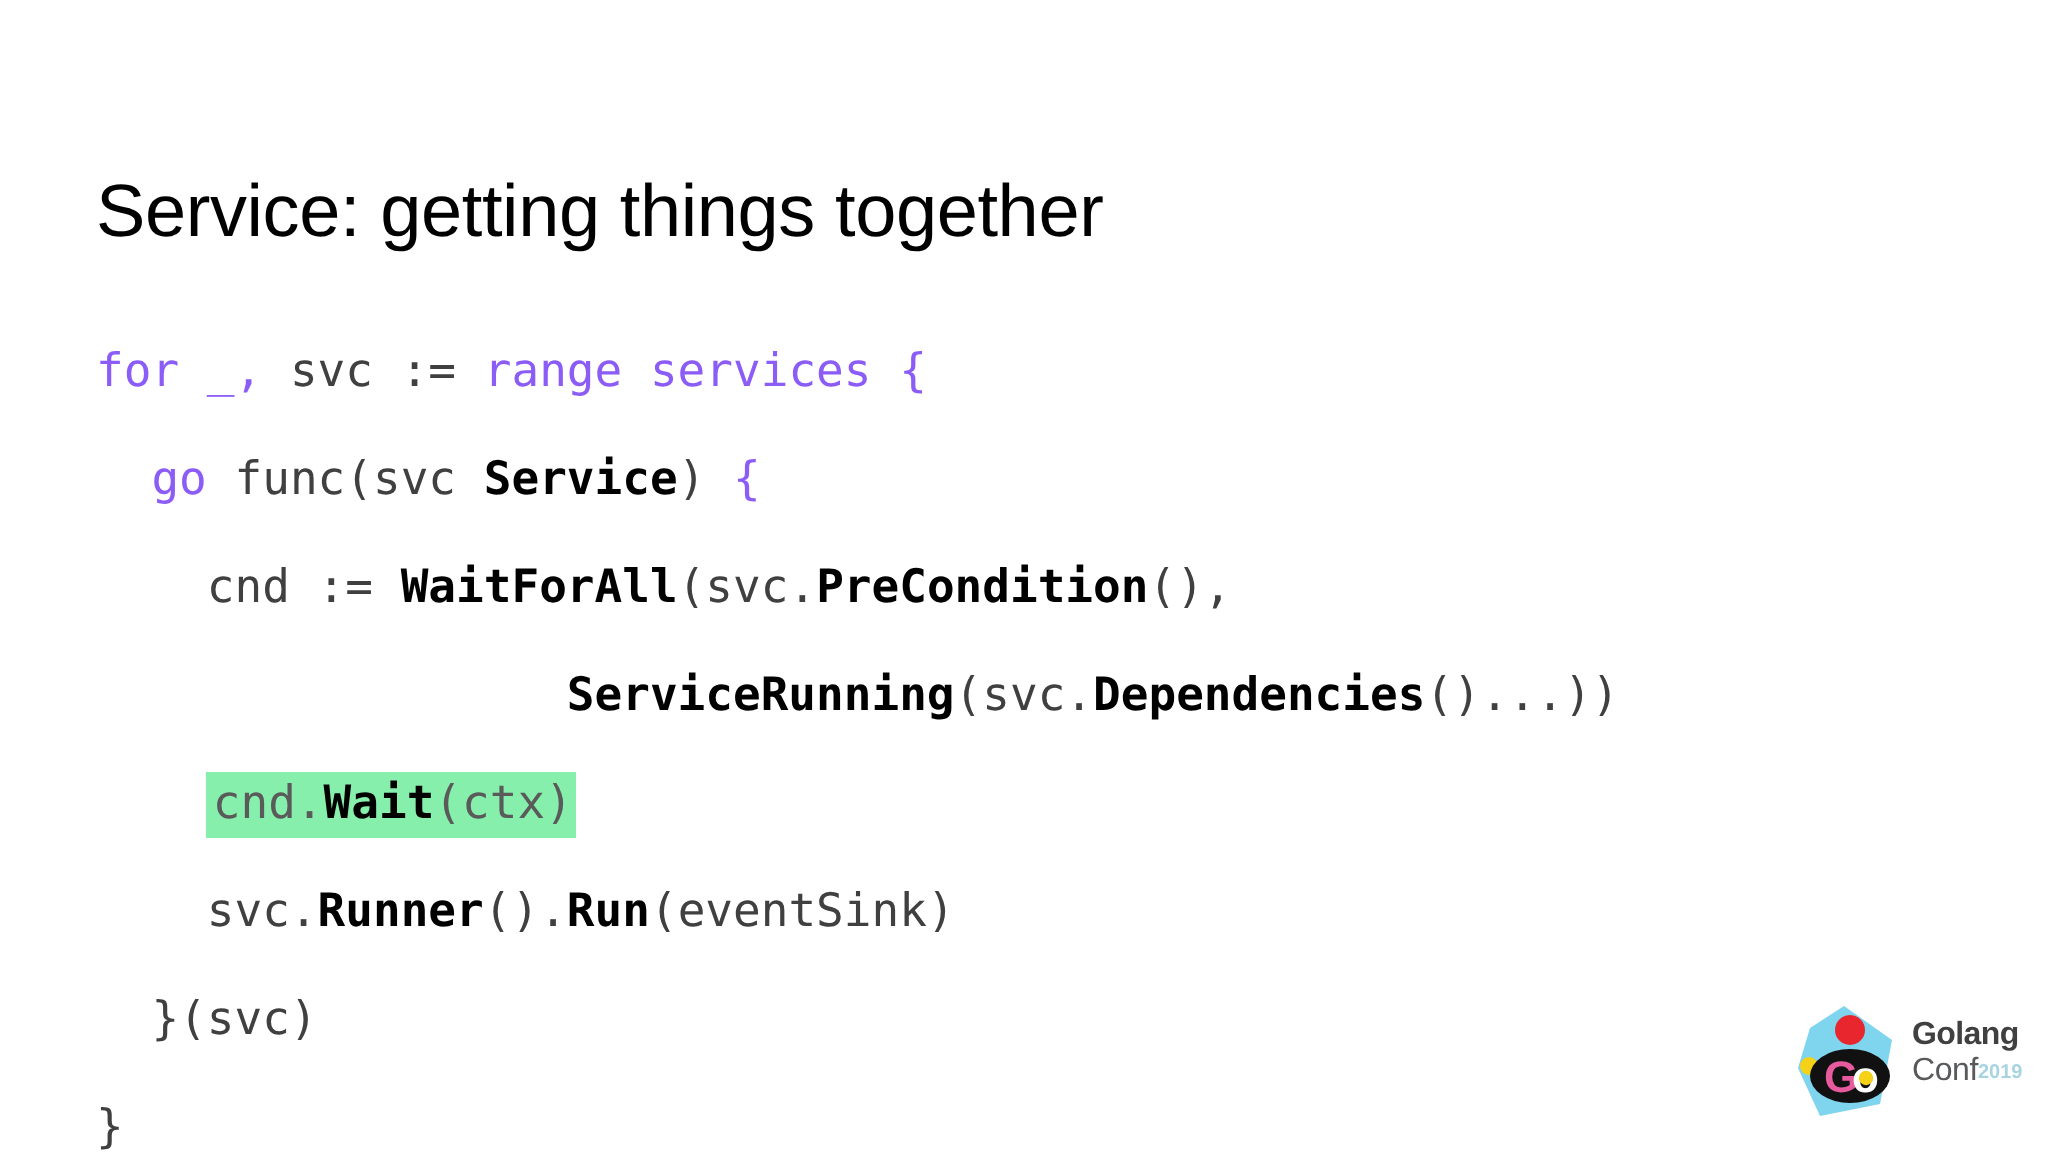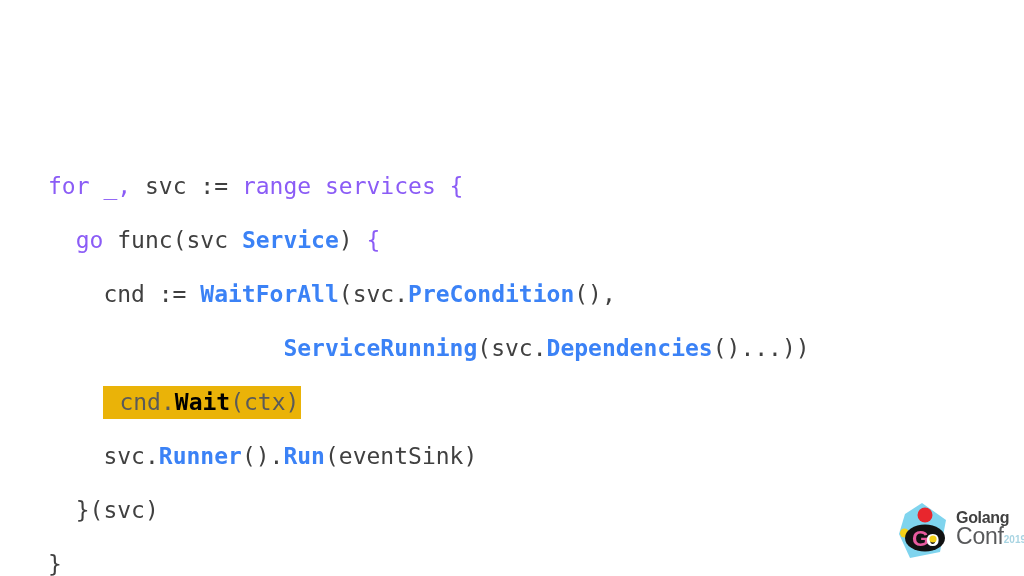--- a/index.html
+++ b/index.html
@@ -46,24 +46,24 @@
     white-space: pre;
   }
 
   .code-line {
     height: 54px;
     white-space: pre;
   }
 
   .tok-plain   { color: #404040; font-weight: 400; }
   .tok-kw      { color: #8b5cf6; font-weight: 400; }
-  .tok-bold    { color: #3b82f6; font-weight: 700; }
+  .tok-bold    { color: #000000; font-weight: 700; }
   .tok-hl {
-    background: #eab308;
-    padding: 3px 2px 4px 16px;
+    background: #86efac;
+    padding: 3px 2px 4px 3px;
   }
   .tok-hl .tok-plain { color: #5a5a5a; }
   .tok-hl .tok-bold  { color: #000000; }
 
   
   #logo {
     position: absolute;
     left: 896px;
     top: 500px;
     width: 124px;
@@ -89,39 +89,40 @@
     color: #404040;
     line-height: 18px;
     letter-spacing: -0.3px;
   }
   .logo-confline {
     line-height: 18px;
     white-space: nowrap;
   }
   .logo-conf {
     font-family: "Liberation Sans", sans-serif;
-    font-size: 23px;
+    font-size: 16px;
     font-weight: 400;
     color: #58595b;
     letter-spacing: -0.2px;
   }
   .logo-year {
     font-family: "Liberation Sans", sans-serif;
     font-size: 10px;
     font-weight: 700;
     color: #a8d4e2;
     margin-left: 0;
     vertical-align: 1px;
   }
 </style>
 </head>
 <body>
 
 <div id="slide">
 
+  <h1 id="slide-title">Service: getting things together</h1>
 
   <pre id="code-block"><div class="code-line"><span class="tok-kw">for </span><span class="tok-kw">_, </span><span class="tok-plain">svc </span><span class="tok-plain">:= </span><span class="tok-kw">range services {</span></div><div class="code-line"><span class="tok-plain">  </span><span class="tok-kw">go </span><span class="tok-plain">func(svc </span><span class="tok-bold">Service</span><span class="tok-plain">)</span><span class="tok-kw"> {</span></div><div class="code-line"><span class="tok-plain">    cnd := </span><span class="tok-bold">WaitForAll</span><span class="tok-plain">(svc.</span><span class="tok-bold">PreCondition</span><span class="tok-plain">(),</span></div><div class="code-line"><span class="tok-plain">                 </span><span class="tok-bold">ServiceRunning</span><span class="tok-plain">(svc.</span><span class="tok-bold">Dependencies</span><span class="tok-plain">()...))</span></div><div class="code-line"><span class="tok-plain">    </span><span class="tok-hl"><span class="tok-plain">cnd.</span><span class="tok-bold">Wait</span><span class="tok-plain">(ctx)</span></span></div><div class="code-line"><span class="tok-plain">    svc.</span><span class="tok-bold">Runner</span><span class="tok-plain">().</span><span class="tok-bold">Run</span><span class="tok-plain">(eventSink)</span></div><div class="code-line"><span class="tok-plain">  }(svc)</span></div><div class="code-line"><span class="tok-plain">}</span></div></pre>
 
   <div id="logo">
 
     <svg id="logo-mark" viewBox="0 0 58 62">
       <polygon points="26,3 50,20 44,52 14,58 3,34 9,14" fill="#7fd4ee"></polygon>
       <circle cx="29" cy="15" r="7.5" fill="#e8262d"></circle>
       <circle cx="8.5" cy="33" r="4.5" fill="#f5d117"></circle>
       <ellipse cx="29" cy="38" rx="20" ry="13.5" fill="#111111"></ellipse>

